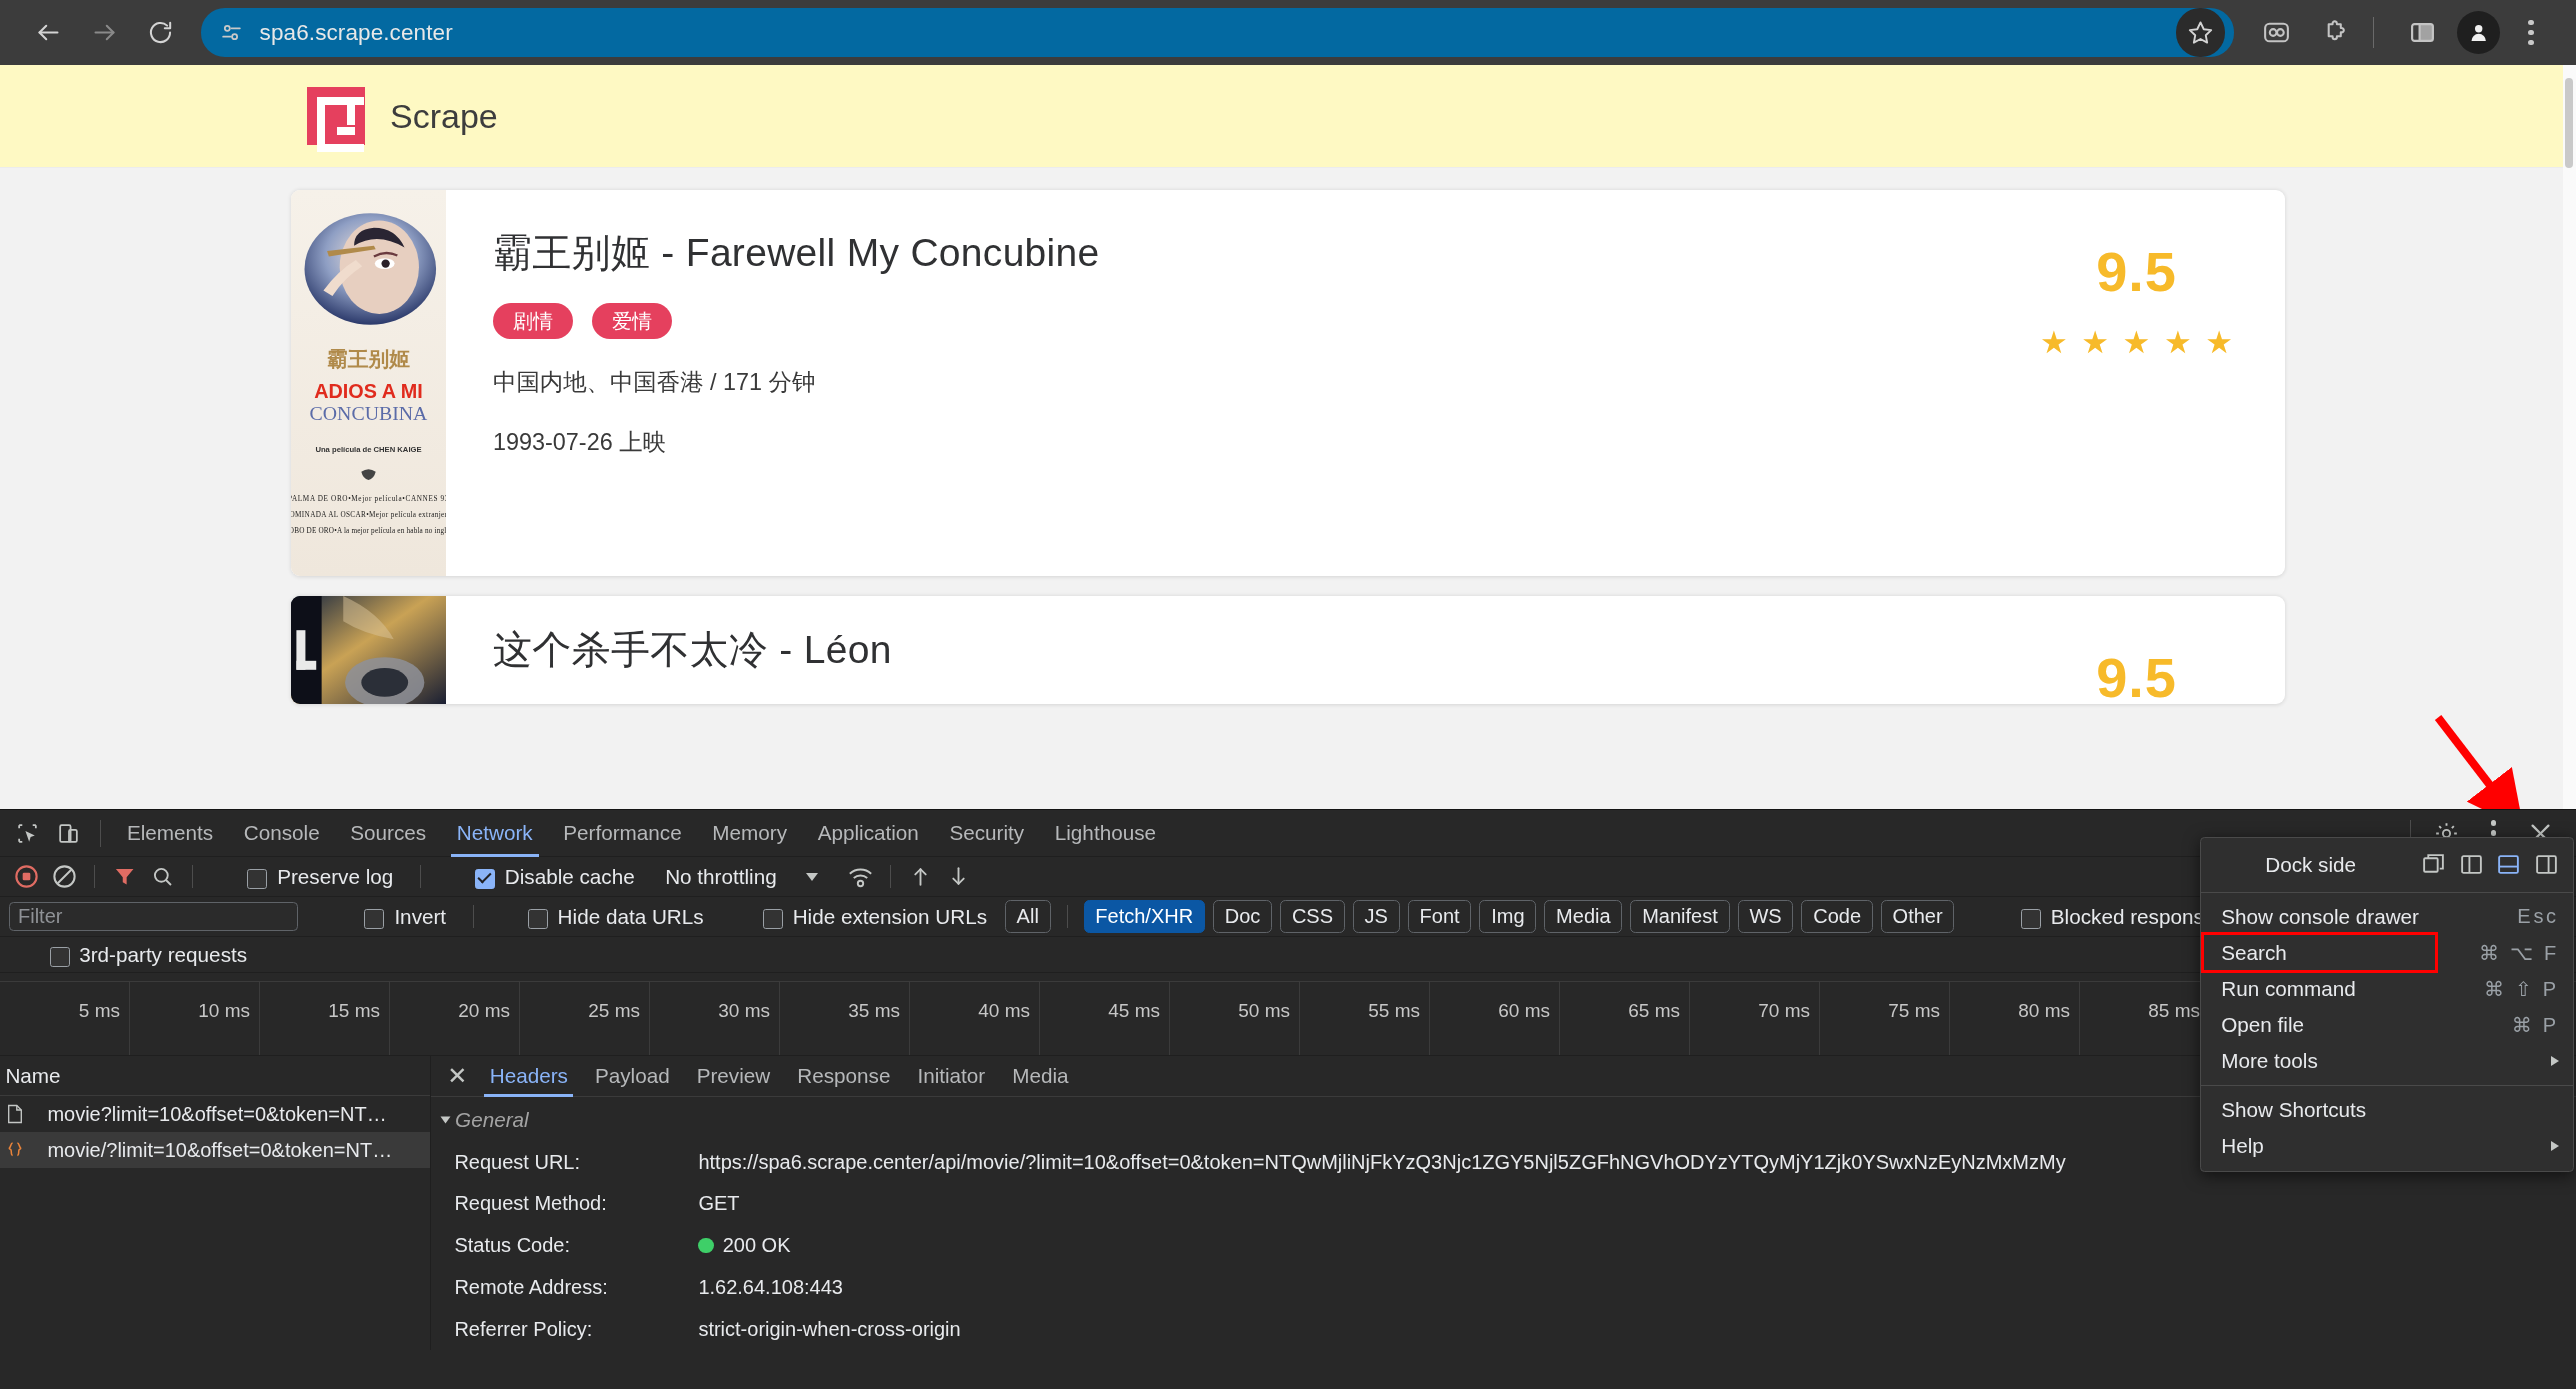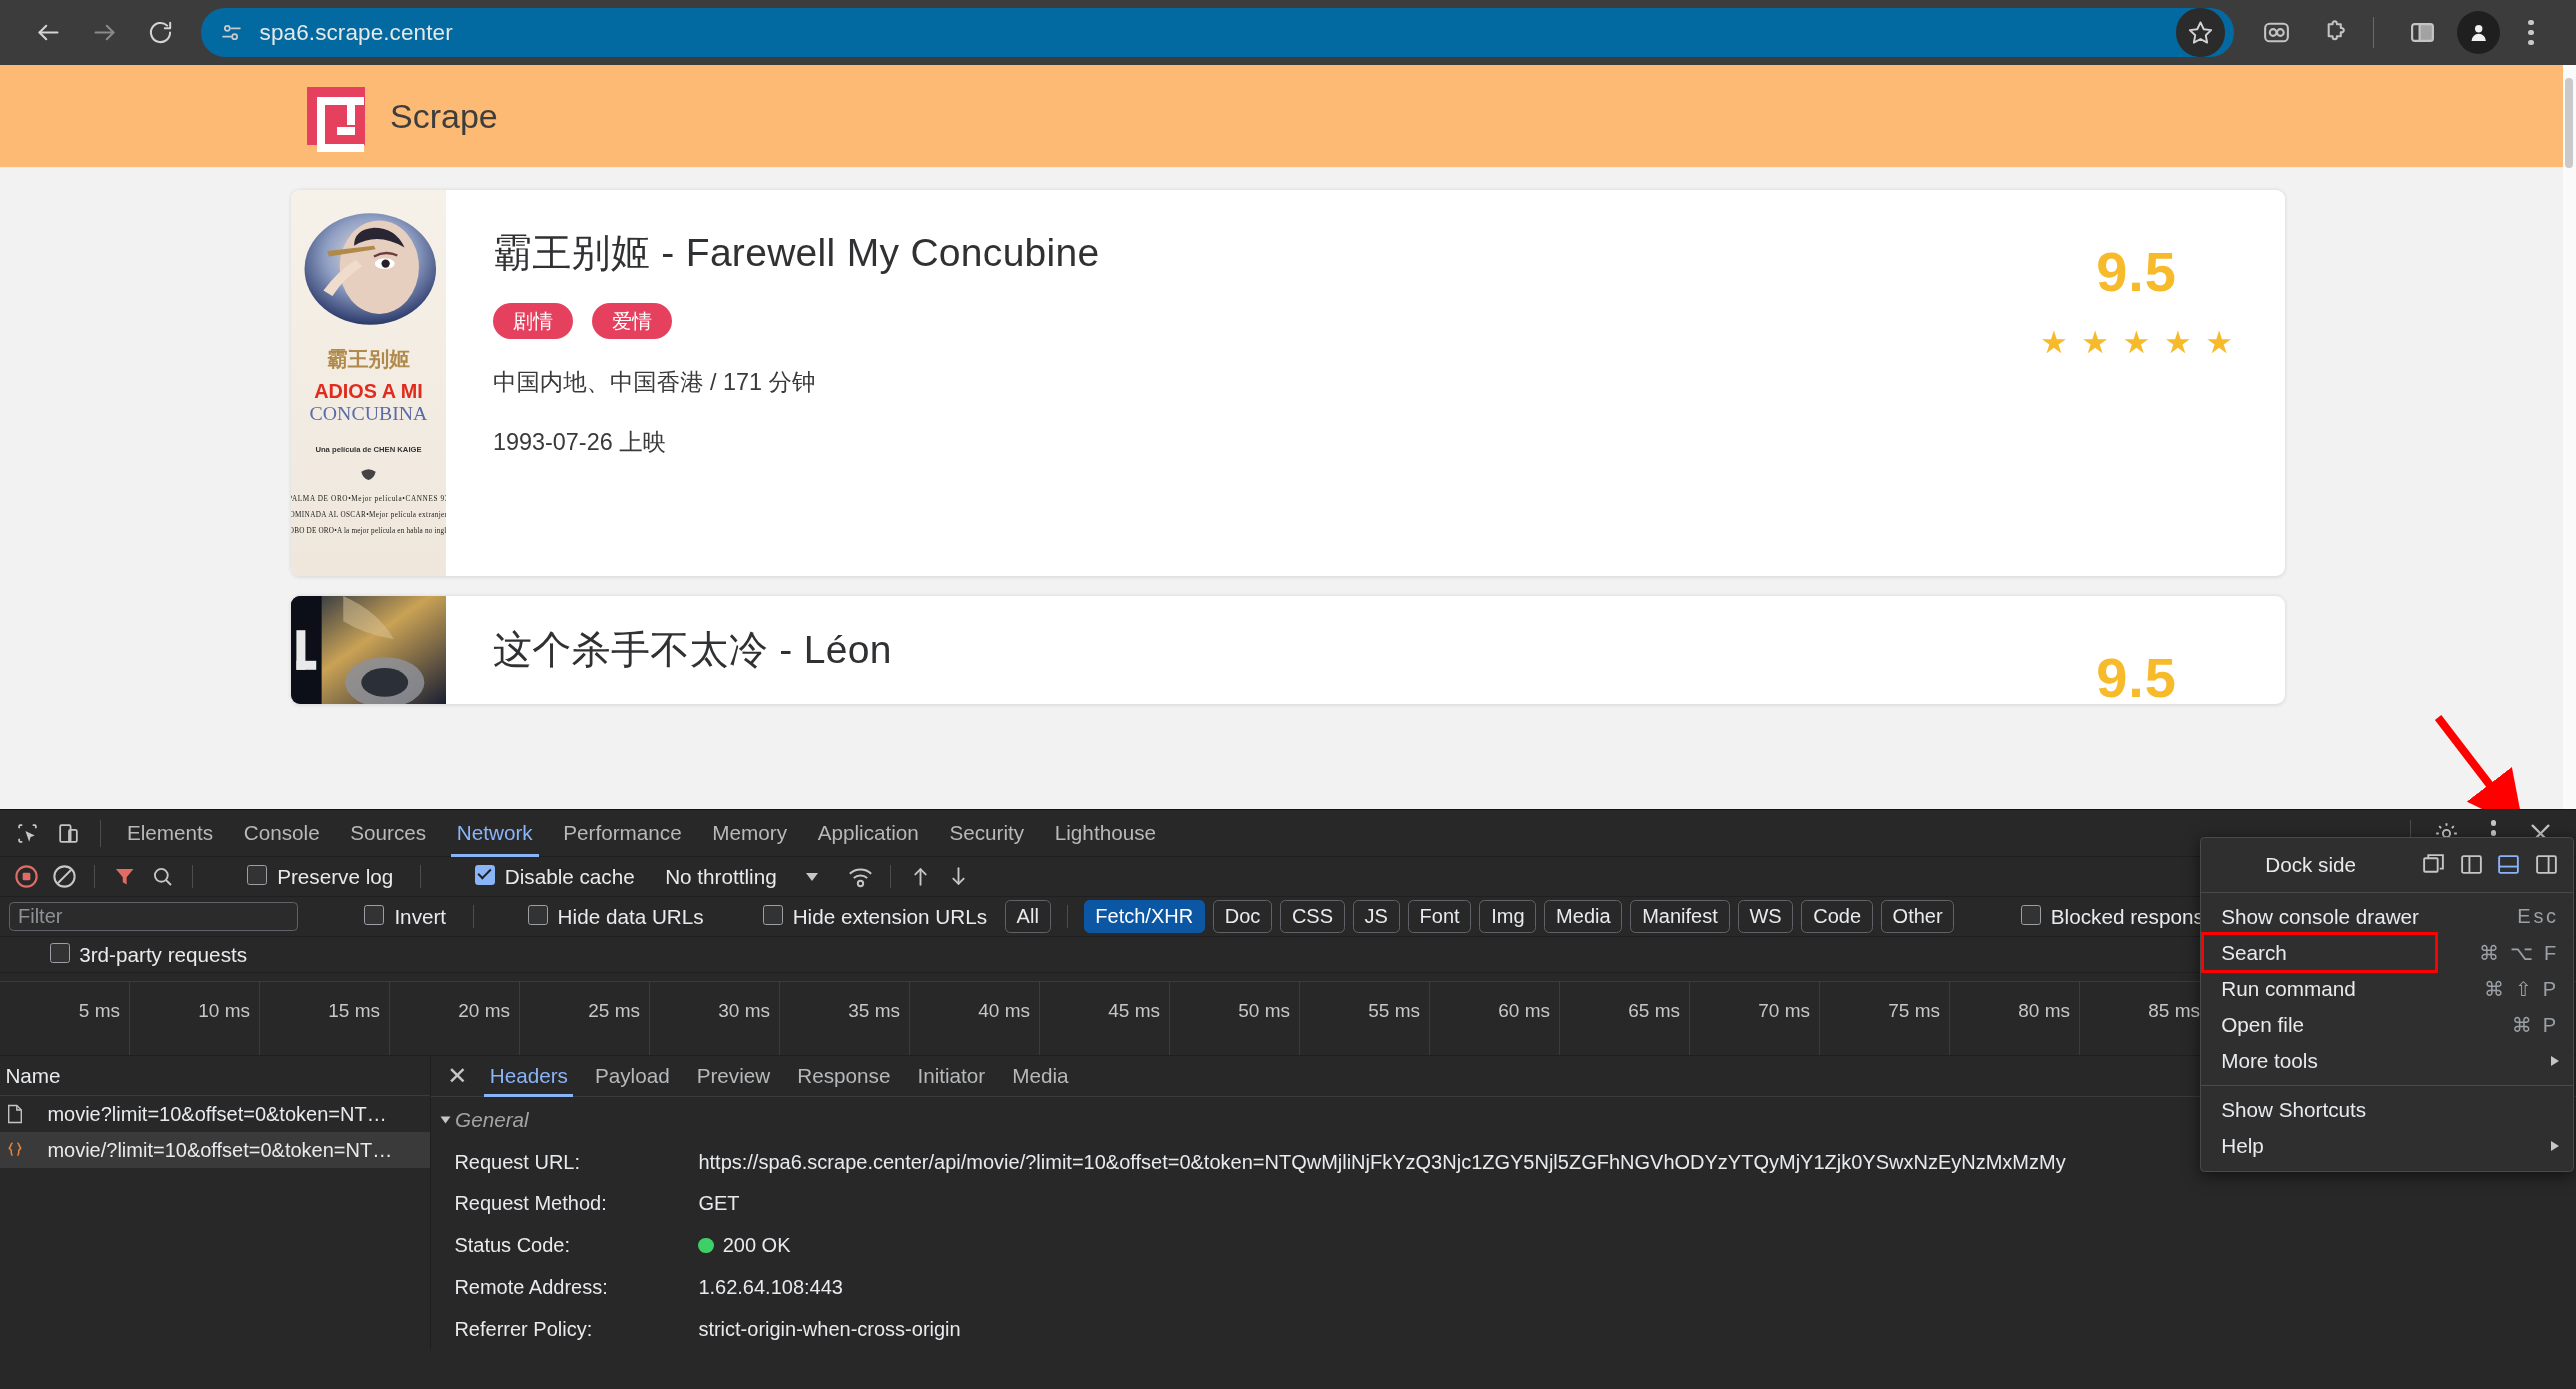--- a/index.html
+++ b/index.html
@@ -84,21 +84,21 @@
 
   
   .viewport {
     position: relative;
     height: 744px;
     background: #ffffff;
     overflow: hidden;
   }
   .page-header {
     height: 103px;
-    background: #fdba74;
+    background: #fef9c3;
     border-bottom: 0.9px solid #ececec;
     display: flex;
     align-items: center;
     padding-left: 307px;
     gap: 25px;
     text-align: center;
   }
   .logo-mark {
     width: 58px; height: 58px;
     background: #e5405e;
@@ -301,21 +301,21 @@
   }
   .chk.on::after {
     content: "";
     position:absolute; left: 5.4px; top: 0.9px;
     width: 5.4px; height: 10.8px;
     border: solid #202124;
     border-width: 0 2.2px 2.2px 0;
     transform: rotate(45deg);
   }
   .lbl { color:#e8eaed; font-size: 20.7px; white-space: nowrap; }
-  .chk-wrap { display:flex; align-items:flex-start; margin-right: 16px; padding-left: 43px; }
+  .chk-wrap { display:flex; align-items:flex-end; margin-right: 16px; padding-left: 43px; }
   .throttle-sel {
     display:flex; align-items:center; gap: 29px;
     color:#e8eaed; font-size:20.7px; margin-left: 14.4px;
   }
   .caret-dn {
     width: 0; height: 0;
     border-left: 6.3px solid transparent;
     border-right: 6.3px solid transparent;
     border-top: 8px solid #c4c7c5;
   }

